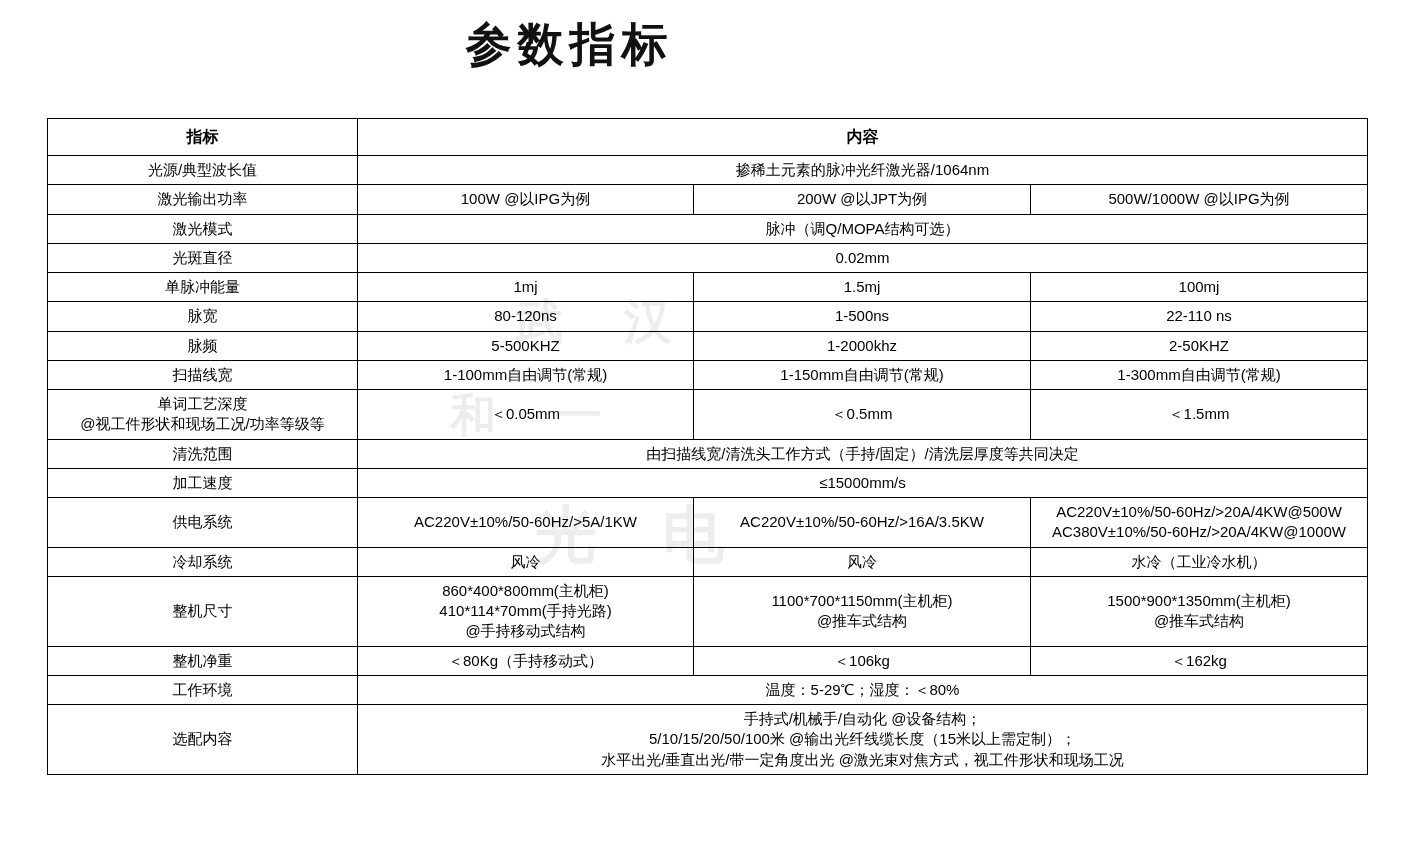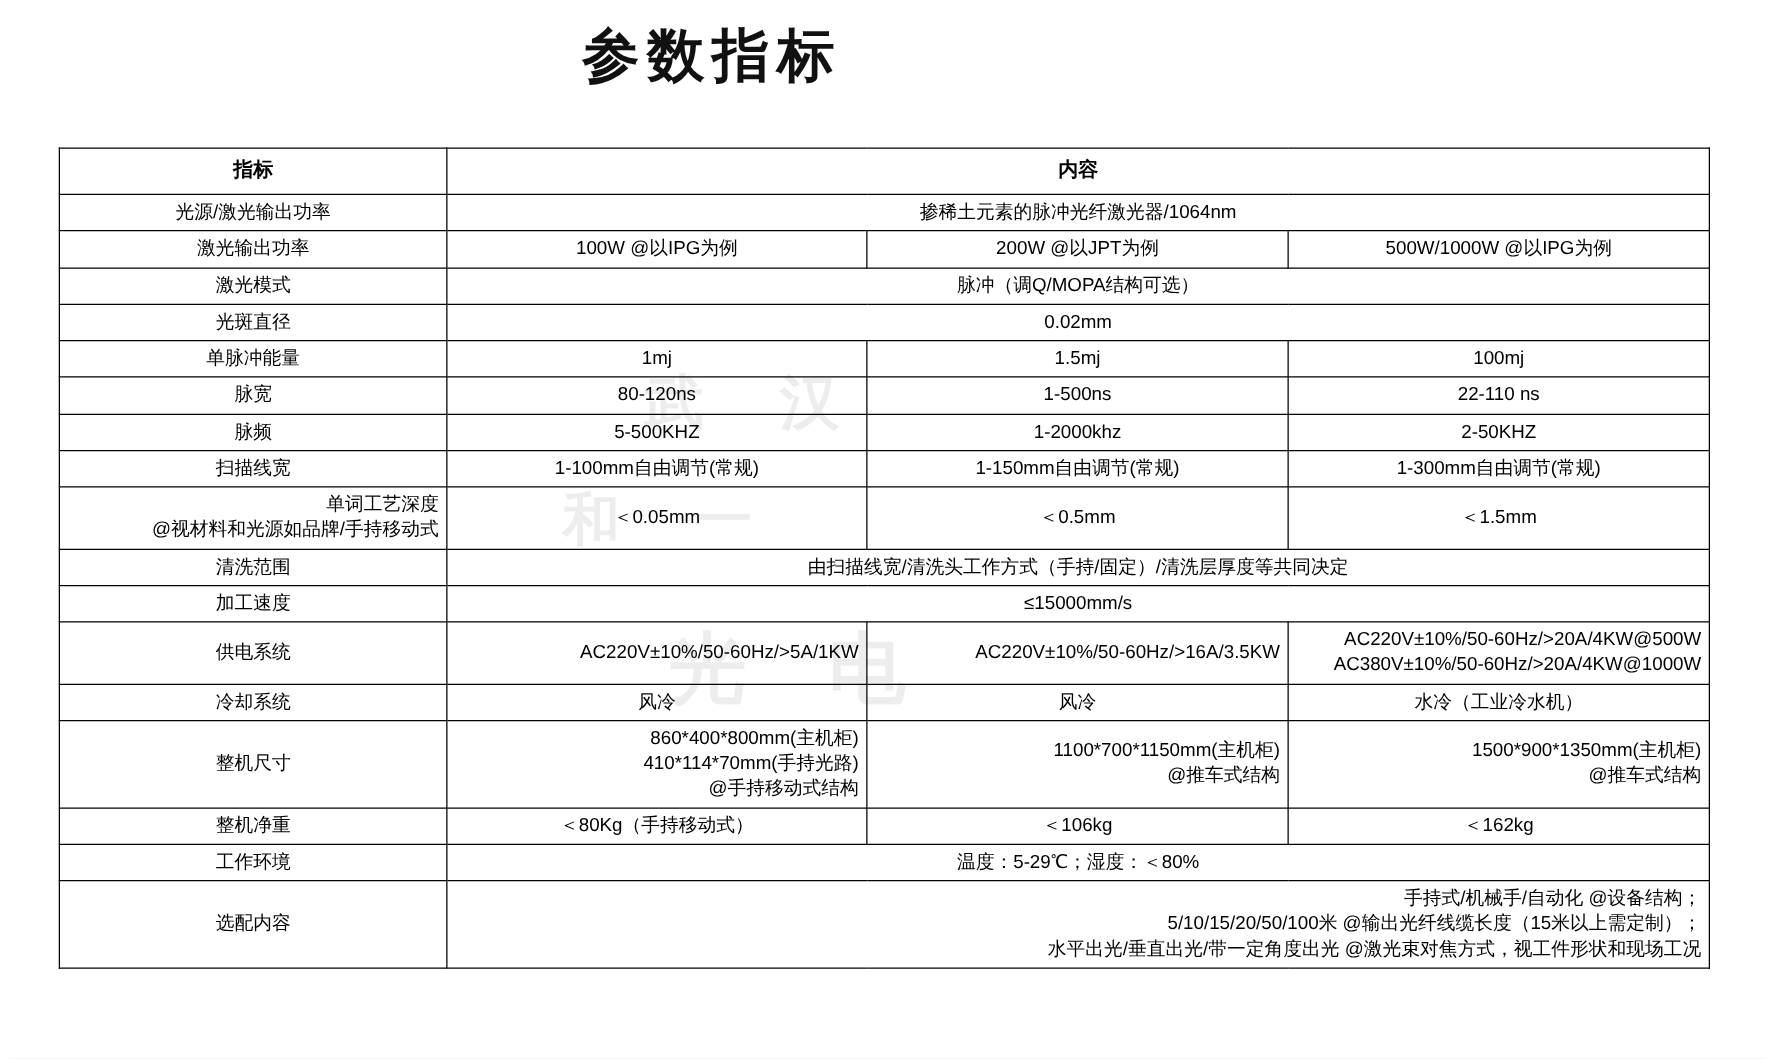--- a/index.html
+++ b/index.html
@@ -100,21 +100,21 @@
   table.spec th {
     font-weight: bold;
     font-size: 16px;
   }
   td.label, th.label {
     width: 310px;
   }
   .hdr-row td, .hdr-row th {
     height: 28px;
   }
-  .small-gap { display: block; text-align: right; }
+  .small-gap { display: block; }
 </style>
 </head>
 <body>
 
 <div class="page">
 
   <div class="watermark">
     <div class="wm-row1">武 汉</div>
     <div class="wm-row2">和 一</div>
     <div class="wm-row3">光 电</div>
@@ -129,21 +129,21 @@
         <col style="width:336px">
         <col style="width:337px">
         <col style="width:337px">
       </colgroup>
       <tbody id="table-body">
           <tr class="hdr-row">
             <th class="label">指标</th>
             <th colspan="3">内容</th>
           </tr>
           <tr>
-            <td class="label">光源/激光输出功率</td>
+            <td class="label">光源/典型波长值</td>
             <td colspan="3">掺稀土元素的脉冲光纤激光器/1064nm</td>
           </tr>
           <tr>
             <td class="label">激光输出功率</td>
             <td>100W @以IPG为例</td>
             <td>200W @以JPT为例</td>
             <td>500W/1000W @以IPG为例</td>
           </tr>
           <tr>
             <td class="label">激光模式</td>
@@ -173,21 +173,21 @@
           </tr>
           <tr>
             <td class="label">扫描线宽</td>
             <td>1-100mm自由调节(常规)</td>
             <td>1-150mm自由调节(常规)</td>
             <td>1-300mm自由调节(常规)</td>
           </tr>
           <tr>
             <td class="label">
               <div class="small-gap">单词工艺深度</div>
-              <div class="small-gap">@视材料和光源如品牌/手持移动式</div>
+              <div class="small-gap">@视工件形状和现场工况/功率等级等</div>
             </td>
             <td>＜0.05mm</td>
             <td>＜0.5mm</td>
             <td>＜1.5mm</td>
           </tr>
           <tr>
             <td class="label">清洗范围</td>
             <td colspan="3">由扫描线宽/清洗头工作方式（手持/固定）/清洗层厚度等共同决定</td>
           </tr>
           <tr>

